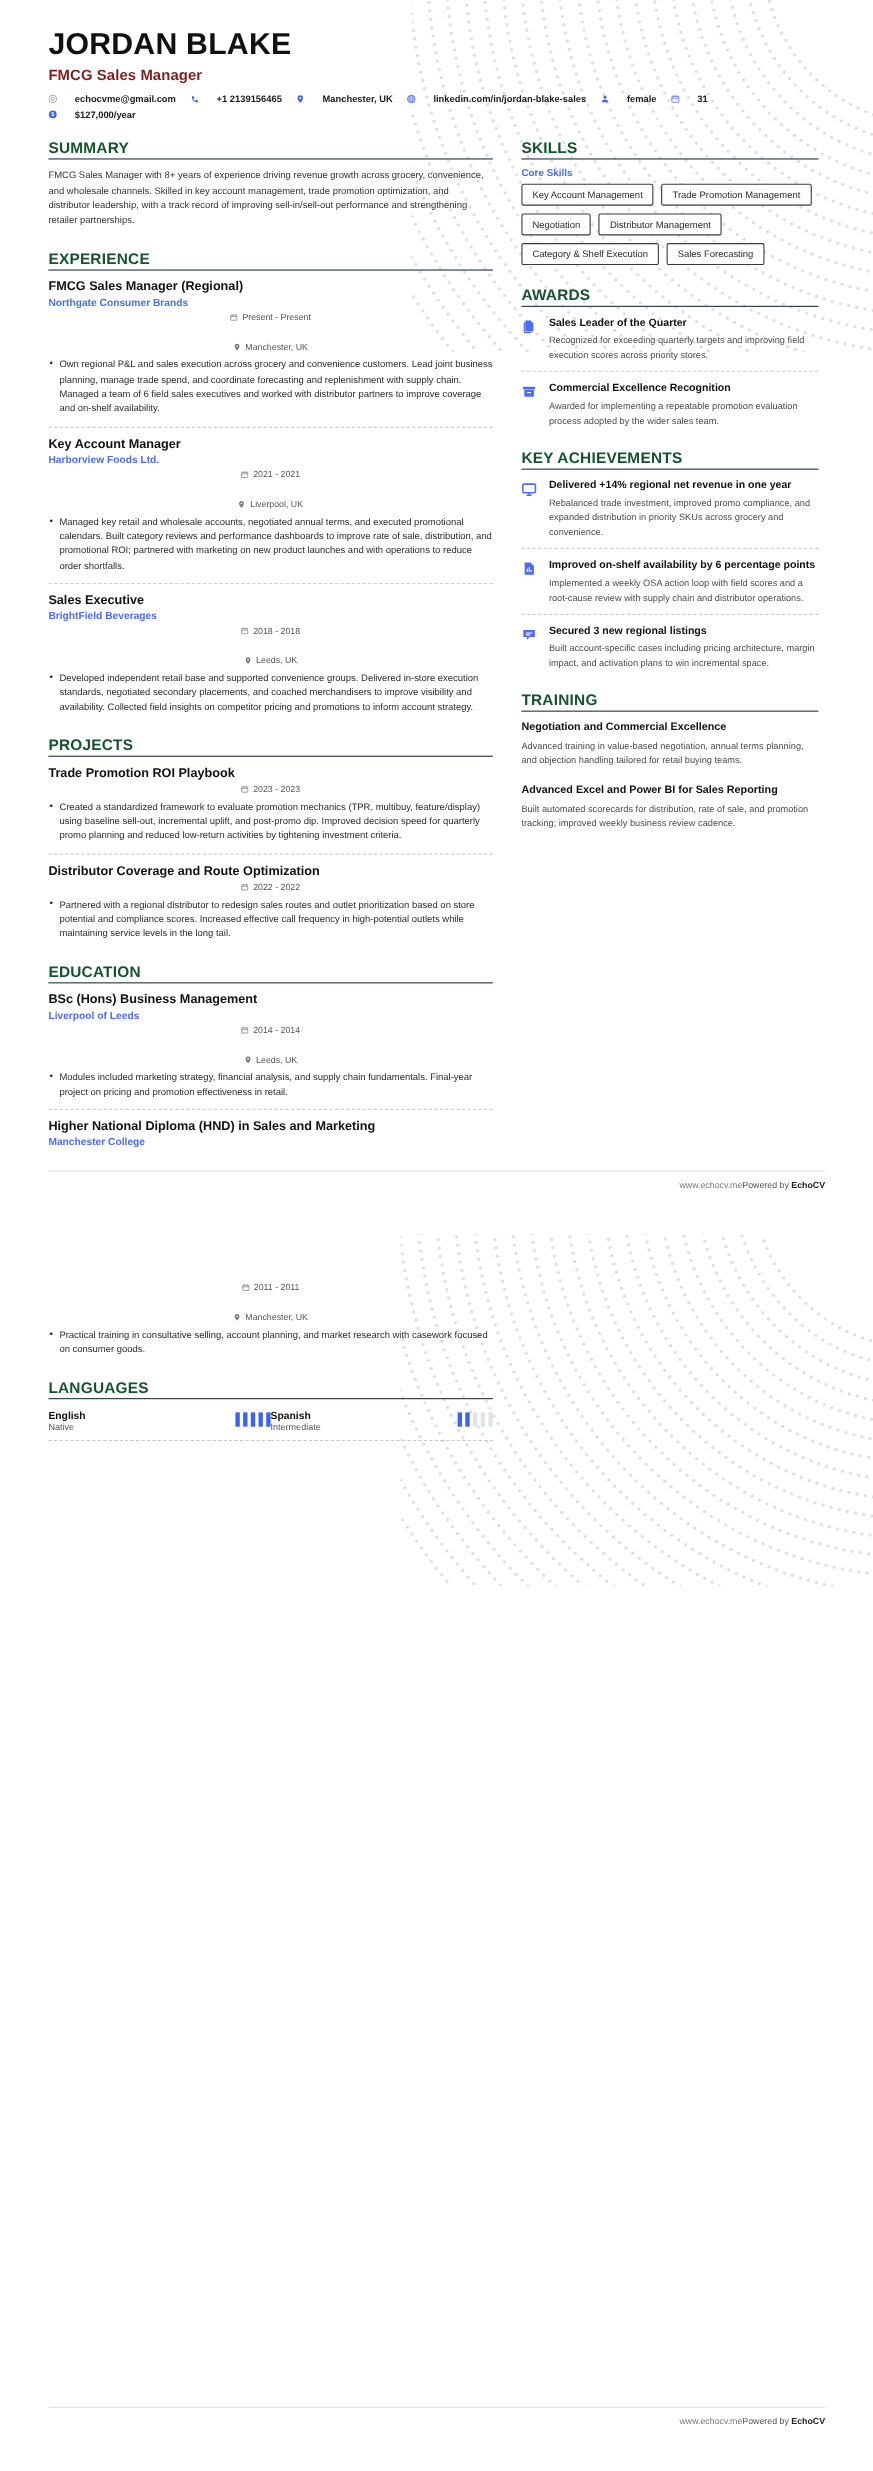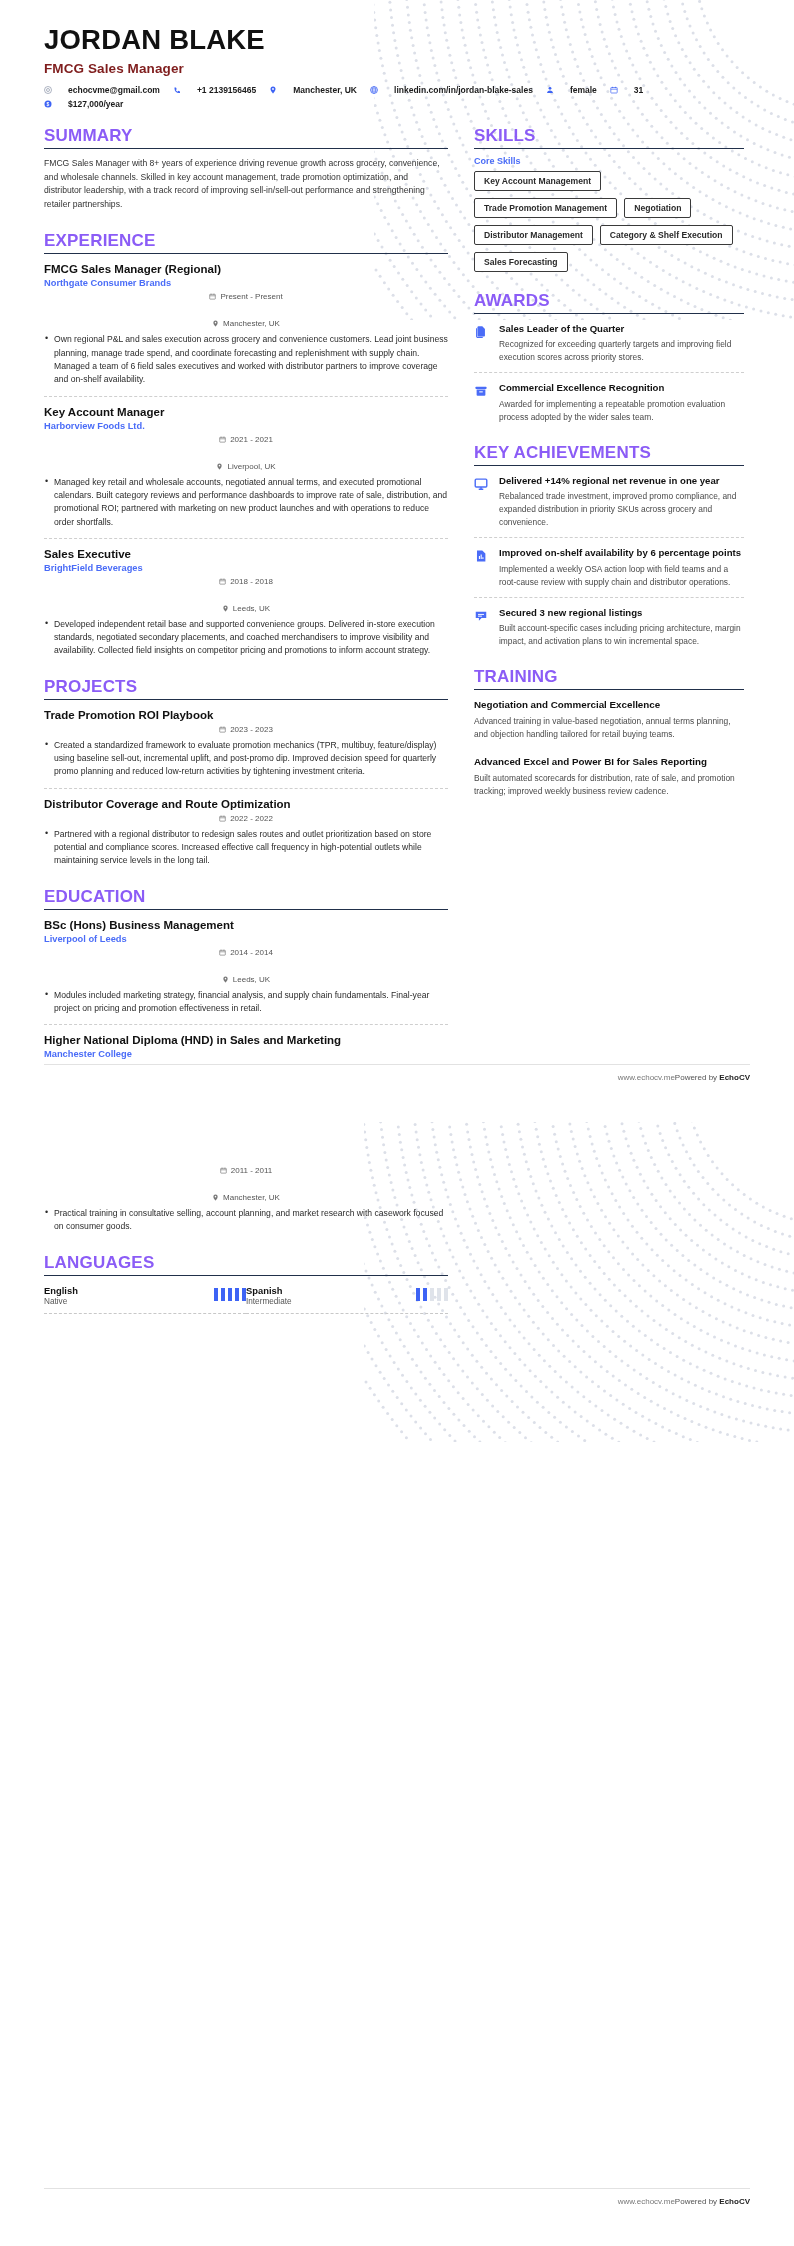--- a/index.html
+++ b/index.html
@@ -64,23 +64,23 @@
   }
   .citem { display: flex; align-items: center; gap: 16px; white-space: nowrap; }
   .citem svg { display: block; }
 
   
   .cols { display: flex; gap: 26px; margin-top: 17px; align-items: flex-start; }
   .left { width: 404px; flex: none; }
   .right { width: 270px; flex: none; }
 
   .sect-title {
-    font-size: 17px;
+    font-size: 14px;
     font-weight: 700;
-    color: #8b5cf6;
+    color: #14532d;
     letter-spacing: .2px;
     text-transform: uppercase;
   }
   .sect-rule { border-bottom: 1.6px solid #21304a; margin-top: 2px; }
   .sect { margin-top: 19px; }
   .sect:first-child { margin-top: 0; }
 
   .summary-text {
     font-size: 8.6px;
     line-height: 1.62;
@@ -121,21 +121,21 @@
   .sub-label {
     font-size: 9px; font-weight: 700; color: #4a6cf7;
     margin-top: 7px; margin-bottom: 5px;
   }
   .chips { display: flex; flex-wrap: wrap; gap: 7px; }
   .chip {
     border: 1px solid #3a3a3a;
     border-radius: 2px;
     padding: 4px 9px;
     font-size: 8.6px;
-    font-weight: 700;
+    font-weight: 400;
     color: #2a2a2a;
     background: #fff;
     white-space: nowrap;
   }
 
   .rrow { display: flex; gap: 9px; padding-top: 9px; }
   .rrow + .rrow { border-top: 1px dashed #cfcfcf; margin-top: 8px; }
   .rico { width: 16px; flex: none; padding-top: 2px; }
   .rbody { flex: 1; min-width: 0; }
   .rtitle { font-size: 9.6px; font-weight: 700; color: #111; line-height: 1.3; }
@@ -1556,21 +1556,21 @@
 
           <div class="rrow">
             <div class="rico">
               <svg width="14" height="14" viewBox="0 0 16 16">
                   <path d="M3.4 1.6h6L13 5.2v9.2H3.4z" fill="#4a6cf7"></path>
                   <path d="M6.2 11.4V8M8.2 11.4V6.4M10.2 11.4V9.4" stroke="#fff" stroke-width="1.2"></path>
                 </svg>
             </div>
             <div class="rbody">
               <div class="rtitle">Improved on-shelf availability by 6 percentage points</div>
-              <div class="rdesc">Implemented a weekly OSA action loop with field teams and a root-cause review with supply chain and distributor operations.</div>
+              <div class="rdesc">Implemented a weekly OSA action loop with field scores and a root-cause review with supply chain and distributor operations.</div>
             </div>
           </div>
 
           <div class="rrow">
             <div class="rico">
               <svg width="14" height="14" viewBox="0 0 16 16">
                   <path d="M2 3.2h12v7.2H8.6L5.6 13.4V10.4H2z" fill="#4a6cf7"></path>
                   <path d="M4.6 6.2h6.8M4.6 8.2h4.4" stroke="#fff" stroke-width="1.1"></path>
                 </svg>
             </div>

